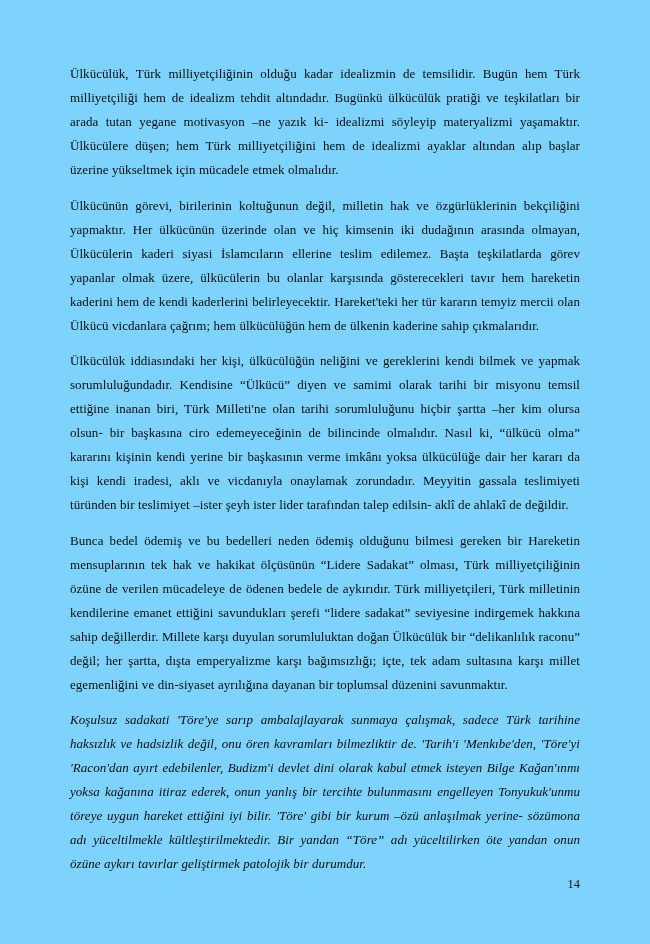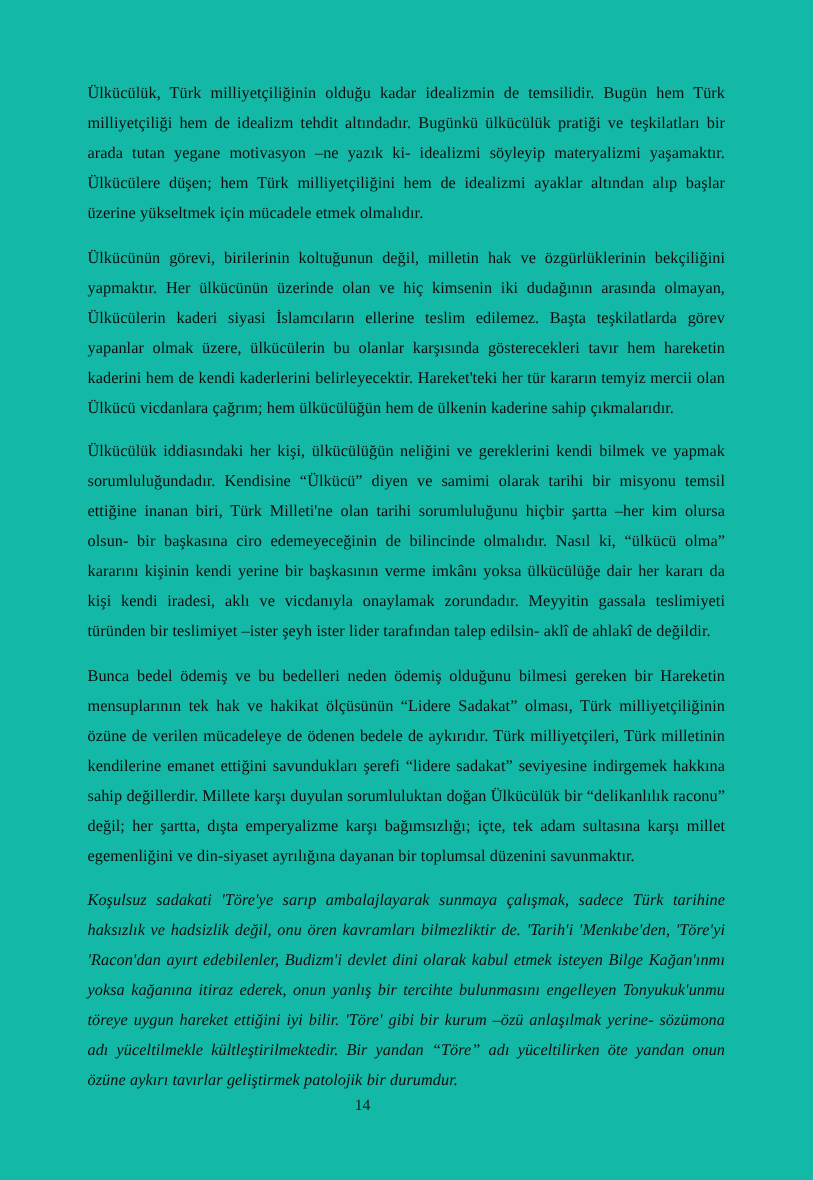--- a/index.html
+++ b/index.html
@@ -15,21 +15,21 @@
     color: #0d0d0d;
     position: relative;
     overflow: hidden;
   }
   .page {
     position: absolute;
     left: 0;
     top: 0;
     width: 650px;
     height: 944px;
-    background: #14b8a6;
+    background: #7dd3fc;
     box-sizing: border-box;
     padding-left: 20px;
   }
   .content {
     position: absolute;
     left: 70px;
     top: 62px;
     width: 510px;
   }
   p.para {
@@ -45,21 +45,21 @@
   }
   p.para:last-of-type {
     margin-bottom: 0;
     font-style: italic;
   }
   .page-number {
     position: absolute;
     left: 0;
     top: 876px;
     width: 580px;
-    text-align: center;
+    text-align: right;
     font-size: 12.5px;
     line-height: 16px;
     font-family: "Liberation Serif", "DejaVu Serif", serif;
     color: #111111;
   }
 </style>
 </head>
 <body>
 
 <div class="page">

